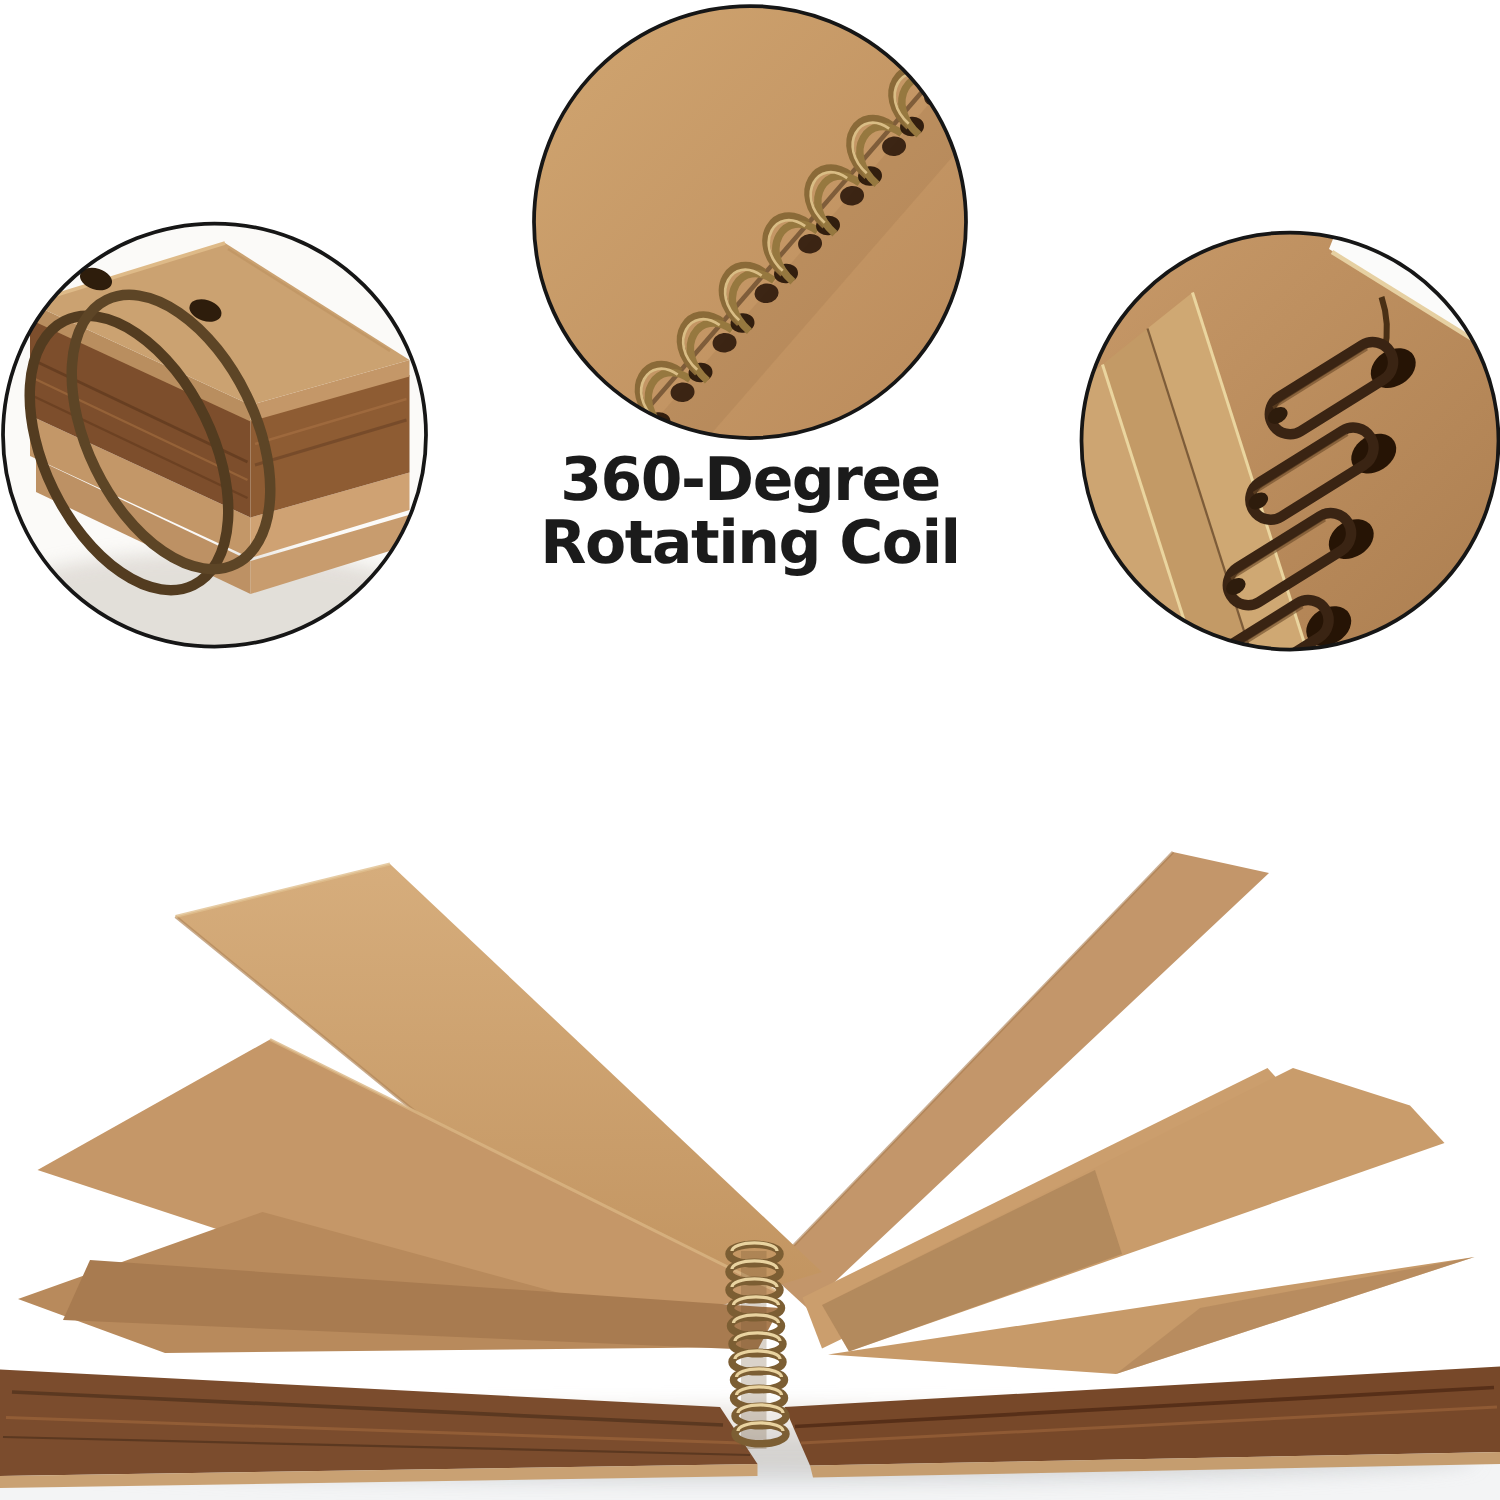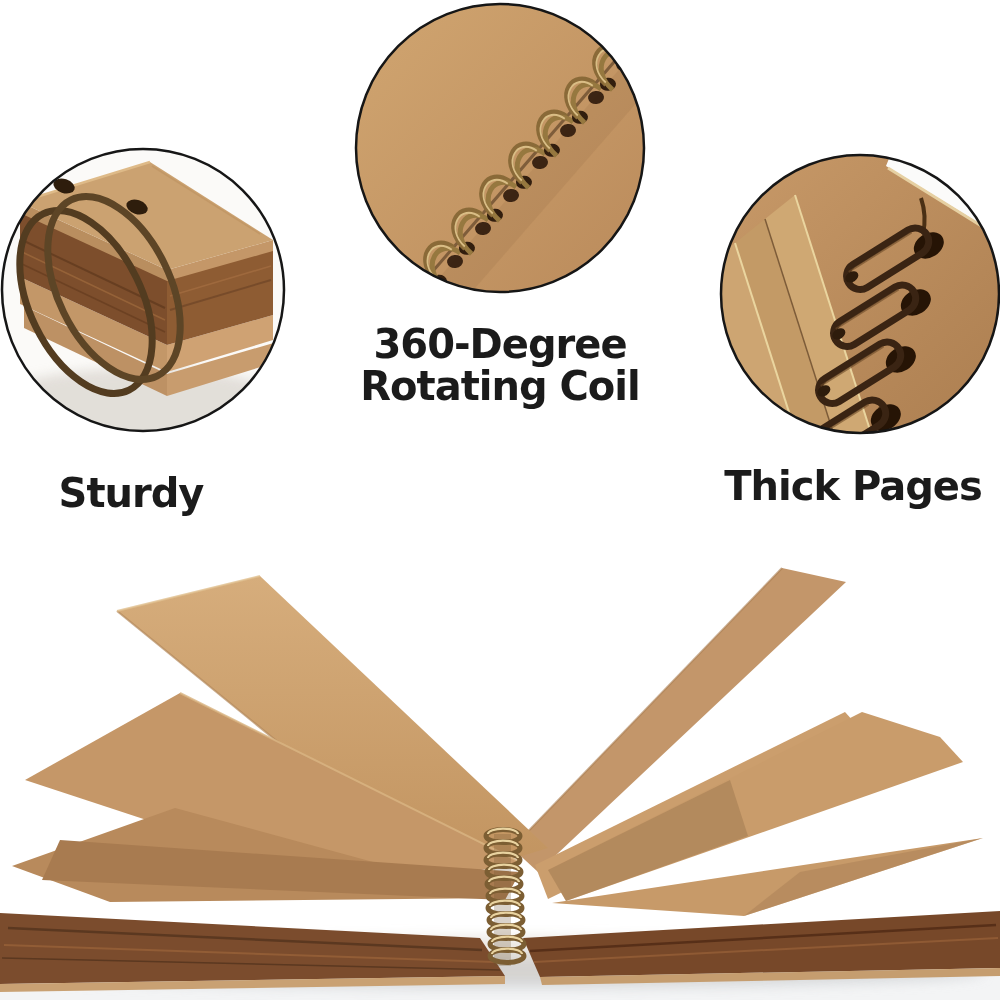--- a/index.html
+++ b/index.html
@@ -1,20 +1,20 @@
 <!DOCTYPE html>
 <html><head>
 <meta charset="utf-8">
 <style>
   html,body{margin:0;padding:0;background:#ffffff;}
   .stage{position:relative;width:1000px;height:1000px;background:#ffffff;overflow:hidden;
          font-family:"DejaVu Sans","Liberation Sans",sans-serif;}
   .scene-svg{position:absolute;left:0;top:0;}
   .label{position:absolute;transform:translateX(-50%);text-align:center;white-space:nowrap;
-         font-weight:700;font-size:40px;line-height:42px;letter-spacing:-1px;color:#1b1b1b;margin-top:24px;}
+         font-weight:700;font-size:40px;line-height:42px;letter-spacing:-1px;color:#1b1b1b;}
   .label .line{display:block;}
 </style>
 </head>
 <body>
 
 <div class="stage">
 
 <svg class="scene-svg" width="1000" height="1000" viewBox="0 0 1000 1000" xmlns="http://www.w3.org/2000/svg" xmlns:xlink="http://www.w3.org/1999/xlink">
   <defs>
     <clipPath id="clipL">
@@ -217,25 +217,21 @@
         <use href="#loopR" transform="translate(880,313) rotate(-32)"></use>
         <use href="#loopR" transform="translate(865,370) rotate(-32)"></use>
         <use href="#loopR" transform="translate(850,428) rotate(-32)"></use>
       </g>
     </g>
     <circle cx="860" cy="294" r="139" fill="none" stroke="#161616" stroke-width="2.5"></circle>
   </g>
 </svg>
 
   <div class="label" style="left:131px; top:448px;">
-    <span class="line">Sturdy</span>
   </div>
 
   <div class="label" style="left:500px; top:299px;">
     <span class="line">360-Degree</span>
     <span class="line">Rotating Coil</span>
   </div>
 
-  <div class="label" style="left:853px; top:441px;">
-    <span class="line">Thick Pages</span>
-  </div>
 
 </div>
 
 </body></html>

